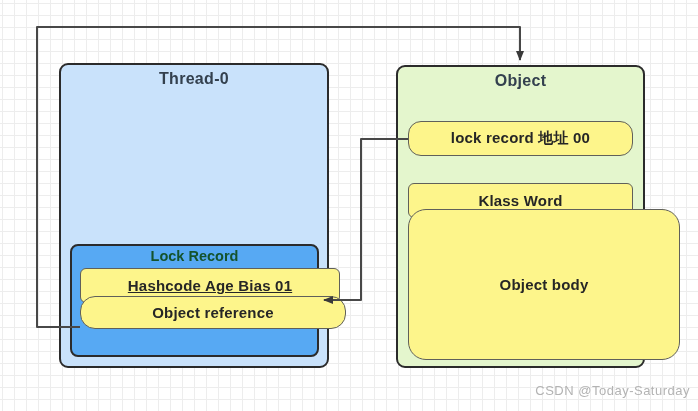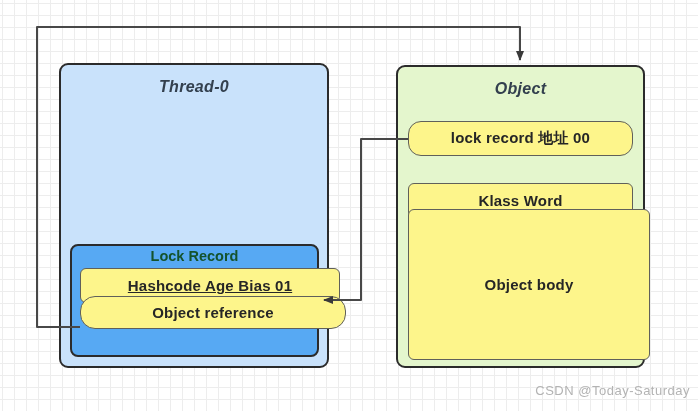--- a/index.html
+++ b/index.html
@@ -22,27 +22,26 @@
   
   .big-box {
     position: absolute;
     border: 2px solid #2b2b2b;
     border-radius: 9px;
   }
   .thread-box  { left: 59px;  top: 63px; width: 270px; height: 305px; background: #c9e2fb; }
   .object-box  { left: 396px; top: 65px; width: 249px; height: 303px; background: #e4f6cd; }
 
   .big-title {
-    margin-top: 13px;
+    margin-top: 5px;
     text-align: center;
     font-size: 16px;
     font-weight: bold;
     color: #33404e;
     letter-spacing: 0.3px;
-    font-style: italic;
   }
 
   
   .lock-record-box {
     position: absolute;
     left: 9px; top: 179px;
     width: 249px; height: 113px;
     background: #57a9f3;
     border: 2px solid #2b2b2b;
     border-radius: 8px;
@@ -66,21 +65,21 @@
     justify-content: center;
     font-size: 15px;
     font-weight: bold;
     color: #262626;
     letter-spacing: 0.2px;
   }
   .cell-hashcode   { left: 8px;  top: 22px;  width: 260px; height: 35px; text-decoration: underline; }
   .cell-objref     { left: 8px;  top: 50px;  width: 266px; height: 33px; border-radius: 15px; }
   .cell-lockaddr   { left: 10px; top: 54px;  width: 225px; height: 35px; border-radius: 13px; }
   .cell-klass      { left: 10px; top: 116px;  width: 225px; height: 35px; }
-  .cell-body       { left: 10px; top: 142px; width: 242px; height: 151px; }
+  .cell-body       { left: 10px; top: 142px; width: 272px; height: 151px; border-radius: 18px; }
 
   .arrows-layer {
     position: absolute;
     left: 0; top: 0;
     width: 698px; height: 411px;
     pointer-events: none;
   }
   .arrow-line {
     fill: none;
     stroke: #484848;

